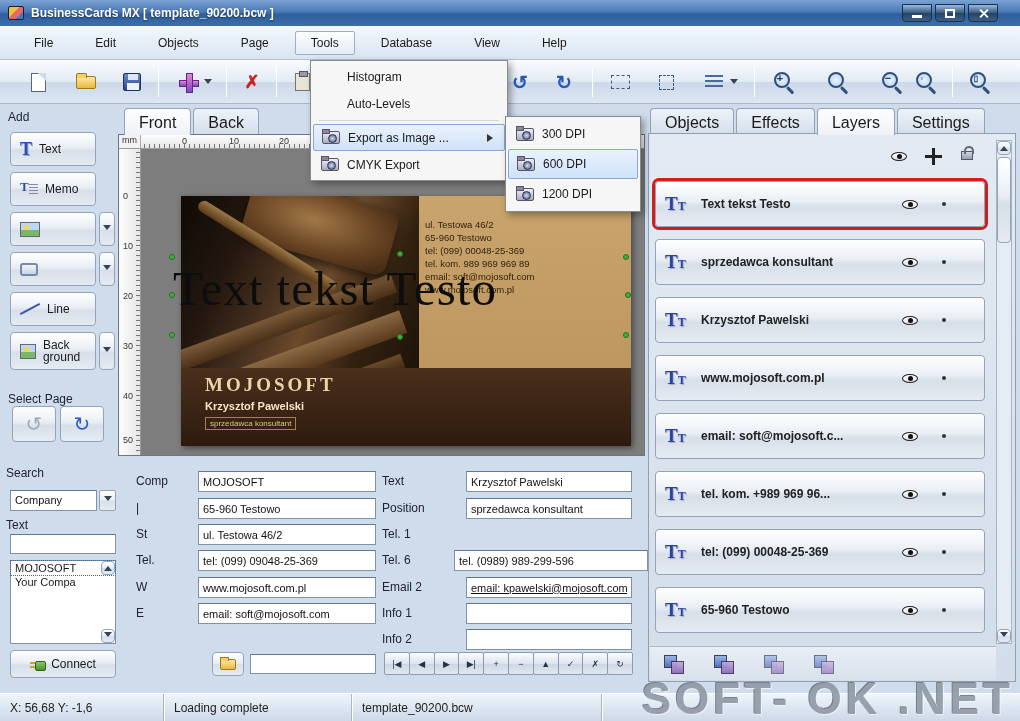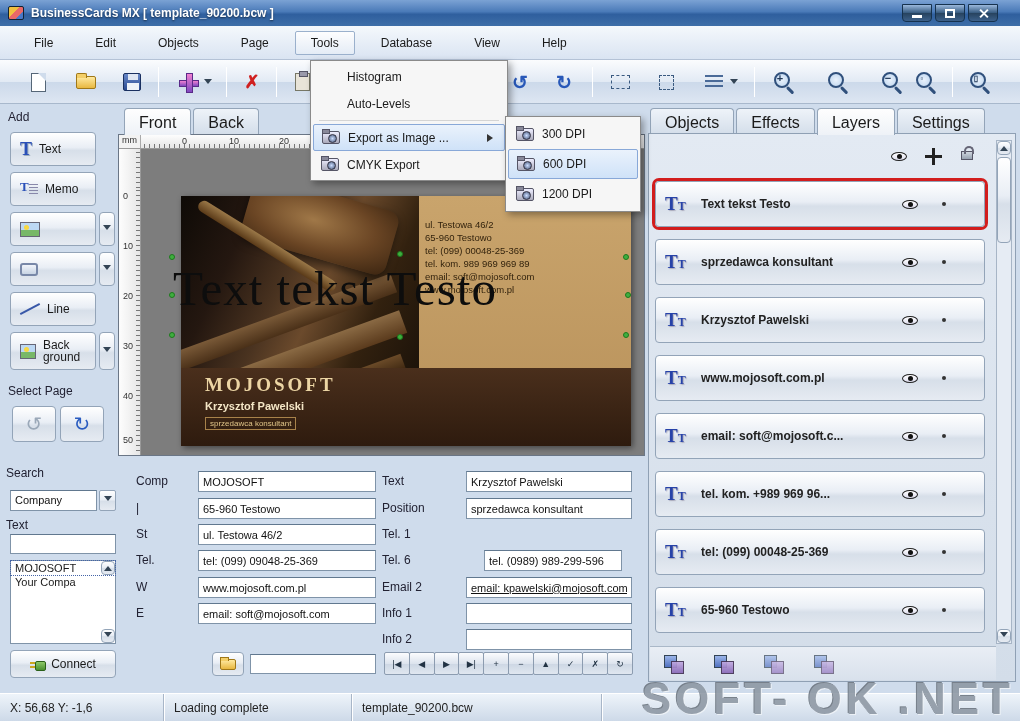--- a/index.html
+++ b/index.html
@@ -293,21 +293,21 @@
     <span class="ico-line"></span>
     <span>Line</span>
   </div>
   <div class="sbtn raised" style="top:224px;height:38px">
     <span class="ico-img"></span>
     <span style="line-height:12px">Back ground</span>
   </div>
   <div class="sbtn-arrow raised" style="top:224px;height:38px">
       <span class="tri-down"></span>
     </div>
-  <span class="panel-label" style="left:4px;top:276px">Select Page</span>
+  <span class="panel-label" style="left:4px;top:284px">Select Page</span>
   <div class="ubtn raised disabled" style="left:8px;top:298px">
       <span>↺</span>
     </div>
   <div class="ubtn raised" style="left:56px;top:298px">
       <span>↻</span>
     </div>
 </div>
 
 <div id="center">
   <div class="tabstrip" style="left:6px">
@@ -490,21 +490,21 @@
   <input class="field" style="left: 78px; top: 115px; width: 178px;" readonly="" value="www.mojosoft.com.pl">
   <span class="flabel" style="left:16px;top:144px">E</span>
   <input class="field" style="left: 78px; top: 141px; width: 178px;" readonly="" value="email: soft@mojosoft.com">
 
   <span class="flabel" style="left:262px;top:12px">Text</span>
   <input class="field" style="left: 346px; top: 9px; width: 166px;" readonly="" value="Krzysztof Pawelski">
   <span class="flabel" style="left:262px;top:39px">Position</span>
   <input class="field" style="left: 346px; top: 36px; width: 166px;" readonly="" value="sprzedawca konsultant">
   <span class="flabel" style="left:262px;top:65px">Tel. 1</span>
   <span class="flabel" style="left:262px;top:91px">Tel. 6</span>
-  <input class="field" style="left: 364px; top: 88px; width: 138px;" readonly="" value="tel. (0989) 989-299-596">
+  <input class="field" style="left: 334px; top: 88px; width: 194px;" readonly="" value="tel. (0989) 989-299-596">
   <span class="flabel" style="left:262px;top:118px">Email 2</span>
   <input class="field" style="left: 346px; top: 115px; width: 166px; text-decoration: underline;" readonly="" value="email: kpawelski@mojosoft.com">
   <span class="flabel" style="left:262px;top:144px">Info 1</span>
   <input class="field" style="left: 346px; top: 141px; width: 166px;" readonly="" value="">
   <span class="flabel" style="left:262px;top:170px">Info 2</span>
   <input class="field" style="left: 346px; top: 167px; width: 166px;" readonly="" value="">
 
   <div class="raised" style="position:absolute;left:92px;top:190px;width:32px;height:24px;display:flex;align-items:center;justify-content:center">
     <span class="i-folder-sm"></span>
   </div>

